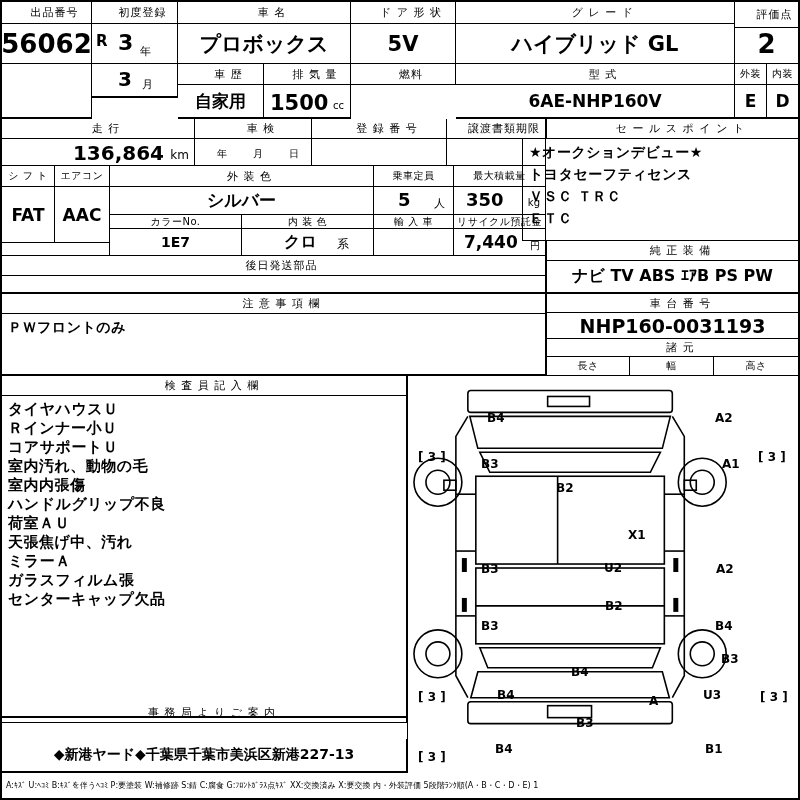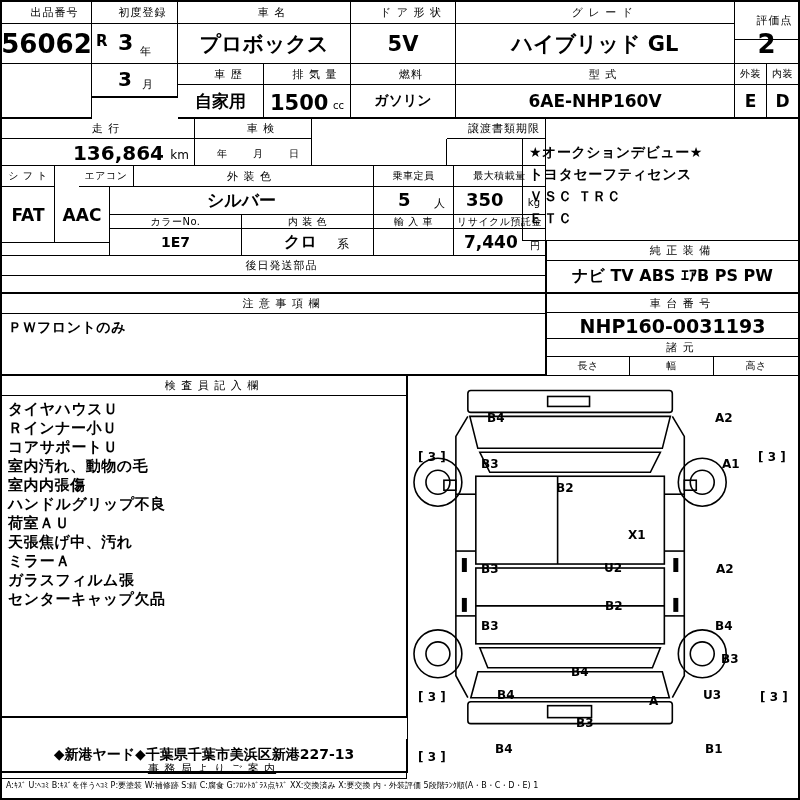--- a/index.html
+++ b/index.html
@@ -39,21 +39,21 @@
 </head>
 <body>
 
 <div class="sheet">
 
   <div class="cell ctr lbl br bb" style="left:0;top:0;width:90px;height:22px;">出品番号</div>
   <div class="cell ctr lbl br bb" style="left:90px;top:0;width:86px;height:22px;">初度登録</div>
   <div class="cell ctr lbl br bb" style="left:176px;top:0;width:173px;height:22px;">車 名</div>
   <div class="cell ctr lbl br bb" style="left:349px;top:0;width:105px;height:22px;">ド ア 形 状</div>
   <div class="cell ctr lbl br bb" style="left:454px;top:0;width:279px;height:22px;">グ レ ー ド</div>
-  <div class="cell ctr lbl bb" style="left:733px;top:0;width:63px;height:38px;">評価点</div>
+  <div class="cell ctr lbl bb" style="left:733px;top:0;width:63px;height:26px;">評価点</div>
 
   <div class="cell ctr br bb val-xl" style="left:0;top:22px;width:90px;height:40px;">56062</div>
 
   <div class="cell br bb" style="left:90px;top:22px;width:86px;height:40px;">
     <div style="position:absolute;left:4px;top:8px;font-size:15px;font-weight:bold;">R</div>
     <div style="position:absolute;left:26px;top:6px;font-size:22px;font-weight:bold;">3</div>
     <div style="position:absolute;left:48px;top:20px;font-size:11px;">年</div>
   </div>
 
   <div class="cell ctr br bb val-l" style="left:176px;top:22px;width:173px;height:40px;">プロボックス</div>
@@ -70,46 +70,46 @@
 
   <div class="cell br b2b" style="left:90px;top:62px;width:86px;height:34px;">
     <div style="position:absolute;left:26px;top:3px;font-size:20px;font-weight:bold;">3</div>
     <div style="position:absolute;left:50px;top:13px;font-size:11px;">月</div>
   </div>
   <div class="cell ctr br b2b val-m" style="left:176px;top:83px;width:86px;height:34px;">自家用</div>
   <div class="cell br b2b" style="left:262px;top:83px;width:87px;height:34px;">
     <div style="position:absolute;left:6px;top:6px;font-size:21px;font-weight:bold;">1500</div>
     <div style="position:absolute;right:6px;top:15px;font-size:10px;">cc</div>
   </div>
-  <div class="cell ctr br b2b val-s" style="left:349px;top:83px;width:105px;height:34px;">ガソリン</div>
   <div class="cell ctr br b2b val-m" style="left:454px;top:83px;width:279px;height:34px;">6AE-NHP160V</div>
   <div class="cell ctr br b2b val-m" style="left:733px;top:83px;width:32px;height:34px;">E</div>
   <div class="cell ctr b2b val-m" style="left:765px;top:83px;width:31px;height:34px;">D</div>
 
   <div class="cell br" style="left:0;top:62px;width:90px;height:34px;"></div>
   <div class="cell br b2b" style="left:0;top:96px;width:90px;height:21px;"></div>
 
   <div class="cell ctr lbl br bb" style="left:0;top:117px;width:193px;height:20px;">走 行</div>
   <div class="cell ctr lbl br bb" style="left:193px;top:117px;width:117px;height:20px;">車 検</div>
+  <div class="cell ctr lbl br bb" style="left:310px;top:117px;width:135px;height:20px;">登 録 番 号</div>
   <div class="cell ctr lbl br bb" style="left:445px;top:117px;width:99px;height:20px;">譲渡書類期限</div>
 
   <div class="cell br bb" style="left:0;top:137px;width:193px;height:27px;">
     <div style="position:absolute;right:30px;top:2px;font-size:20px;font-weight:bold;">136,864</div>
     <div style="position:absolute;right:5px;top:9px;font-size:12px;">km</div>
   </div>
   <div class="cell br bb" style="left:193px;top:137px;width:117px;height:27px;">
     <div style="position:absolute;left:22px;top:8px;font-size:10px;">年</div>
     <div style="position:absolute;left:58px;top:8px;font-size:10px;">月</div>
     <div style="position:absolute;left:94px;top:8px;font-size:10px;">日</div>
   </div>
   <div class="cell ctr br bb val-s" style="left:310px;top:137px;width:135px;height:27px;"></div>
   <div class="cell ctr br bb val-s" style="left:445px;top:137px;width:99px;height:27px;"></div>
 
   <div class="cell ctr lbl-s br bb" style="left:0;top:164px;width:53px;height:21px;">シ フ ト</div>
-  <div class="cell ctr lbl-s br bb" style="left:53px;top:164px;width:55px;height:21px;margin-left:24px;">エアコン</div>
+  <div class="cell ctr lbl-s br bb" style="left:53px;top:164px;width:55px;height:21px;">エアコン</div>
   <div class="cell ctr lbl br bb" style="left:108px;top:164px;width:264px;height:21px;">外 装 色</div>
   <div class="cell ctr lbl-s br bb" style="left:372px;top:164px;width:80px;height:21px;">乗車定員</div>
   <div class="cell ctr lbl-s br bb" style="left:452px;top:164px;width:92px;height:21px;">最大積載量</div>
 
   <div class="cell ctr br bb val-m" style="left:0;top:185px;width:53px;height:56px;">FAT</div>
   <div class="cell ctr br bb val-m" style="left:53px;top:185px;width:55px;height:56px;">AAC</div>
 
   <div class="cell ctr br bb val-m" style="left:108px;top:185px;width:264px;height:28px;">シルバー</div>
   <div class="cell br bb" style="left:372px;top:185px;width:80px;height:28px;">
     <div style="position:absolute;left:24px;top:2px;font-size:18px;font-weight:bold;">5</div>
@@ -133,20 +133,21 @@
   <div class="cell ctr br bb val-s" style="left:372px;top:227px;width:80px;height:27px;"></div>
   <div class="cell br bb" style="left:452px;top:227px;width:92px;height:27px;">
     <div style="position:absolute;left:10px;top:3px;font-size:17px;font-weight:bold;">7,440</div>
     <div style="position:absolute;right:5px;top:10px;font-size:10px;">円</div>
   </div>
 
   <div class="cell ctr lbl br bb" style="left:0;top:241px;width:108px;height:13px;"></div>
   <div class="cell ctr lbl br bb" style="left:0;top:254px;width:544px;height:20px;">後日発送部品</div>
   <div class="cell ctr br b2b val-s" style="left:0;top:274px;width:544px;height:18px;"></div>
 
+  <div class="cell ctr lbl bb bl" style="left:544px;top:117px;width:252px;height:20px;">セ ー ル ス ポ イ ン ト</div>
   <div class="cell bb bl" style="left:520px;top:137px;width:294px;height:102px;padding:2px 6px;">
     <div class="sp">★オークションデビュー★</div>
     <div class="sp">トヨタセーフティセンス</div>
     <div class="sp">ＶＳＣ  ＴＲＣ</div>
     <div class="sp">ＥＴＣ</div>
   </div>
   <div class="cell ctr lbl bb bl" style="left:544px;top:239px;width:252px;height:20px;">純 正 装 備</div>
   <div class="cell ctr bl b2b" style="left:544px;top:259px;width:252px;height:33px;font-size:16px;font-weight:bold;">ナビ TV ABS ｴｱB PS PW</div>
 
   <div class="cell ctr lbl br bb" style="left:0;top:292px;width:544px;height:20px;">注 意 事 項 欄</div>
@@ -169,21 +170,21 @@
     <div class="note">室内汚れ、動物の毛</div>
     <div class="note">室内内張傷</div>
     <div class="note">ハンドルグリップ不良</div>
     <div class="note">荷室ＡＵ</div>
     <div class="note">天張焦げ中、汚れ</div>
     <div class="note">ミラーＡ</div>
     <div class="note">ガラスフィルム張</div>
     <div class="note">センターキャップ欠品</div>
   </div>
 
-  <div class="cell ctr lbl br bb" style="left:0;top:756px;width:405px;height:21px;text-decoration:underline;">事 務 局 よ り ご 案 内</div>
+  <div class="cell ctr lbl br bb" style="left:0;top:700px;width:405px;height:21px;text-decoration:underline;">事 務 局 よ り ご 案 内</div>
   <div class="cell ctr br b2b" style="left:0;top:737px;width:405px;height:34px;font-size:14px;font-weight:bold;">◆新港ヤード◆千葉県千葉市美浜区新港227-13</div>
 
   <div class="cell bl" style="left:405px;top:374px;width:391px;height:397px;">
     <svg class="diagram" viewBox="0 0 391 397" xmlns="http://www.w3.org/2000/svg">
       <g fill="none" stroke="#000" stroke-width="1.6">
 
         <rect x="60" y="14" width="205" height="22" rx="3"></rect>
 
         <path d="M62 40 L263 40 L255 72 L70 72 Z"></path>
 

